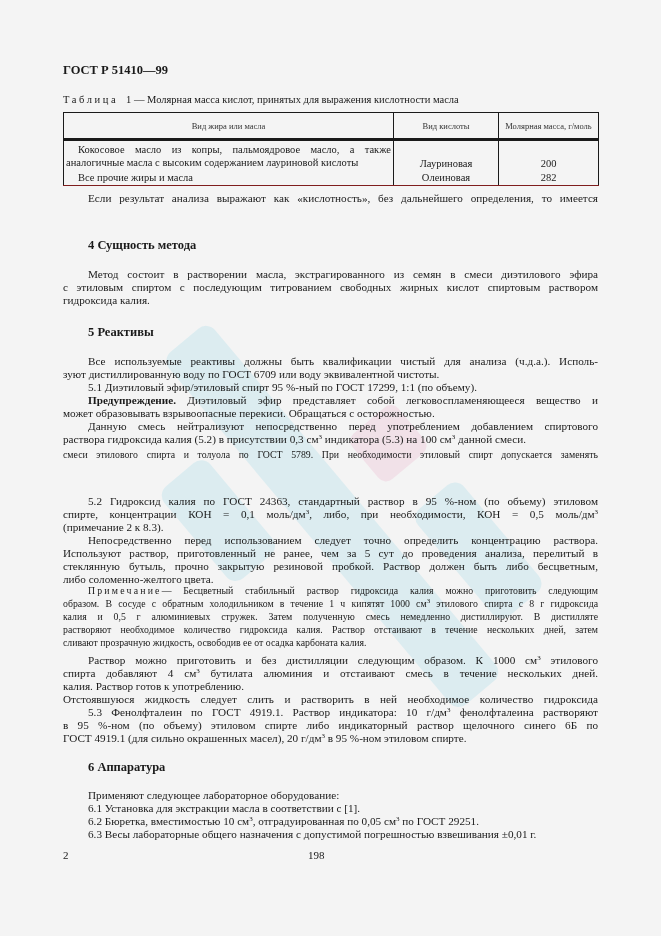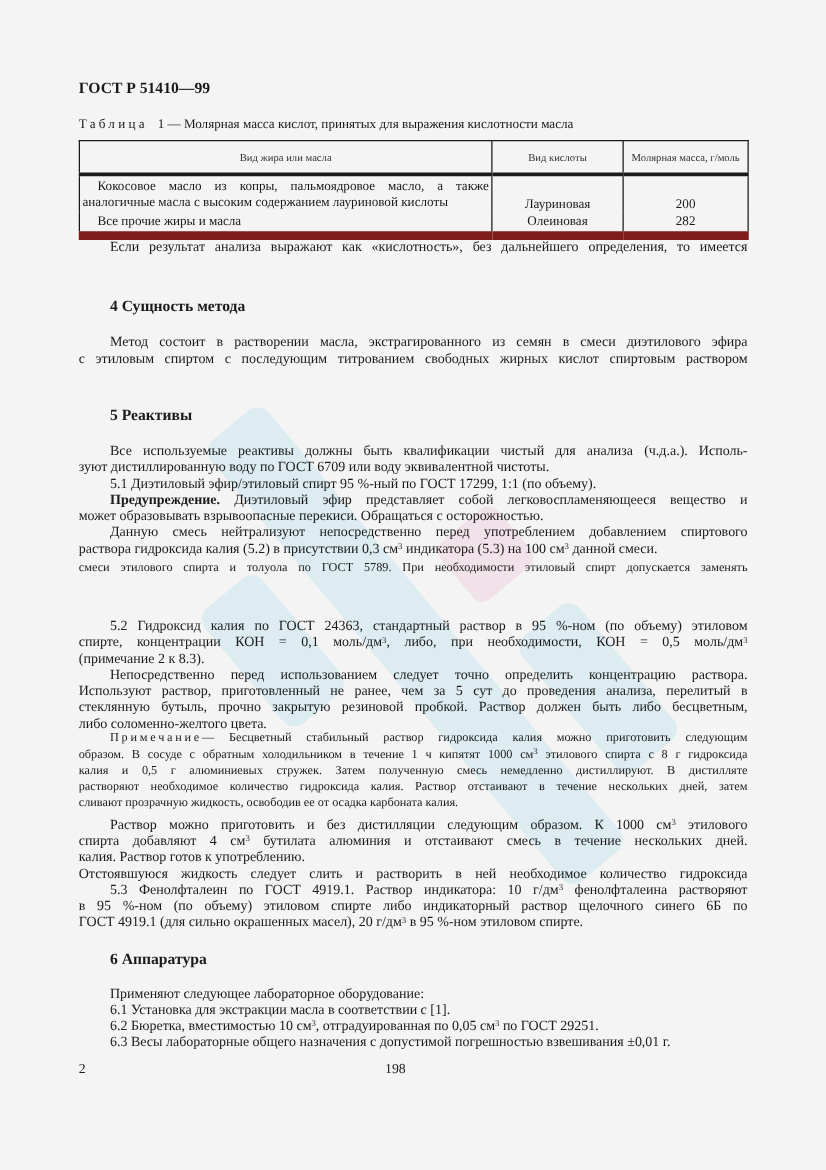--- a/index.html
+++ b/index.html
@@ -19,21 +19,21 @@
   table.t1 {
     position: absolute; left: 63px; top: 112px; width: 536px;
     border-collapse: collapse; font-size: 10.5px;
   }
   table.t1 th {
     font-weight: normal; font-size: 8.5px; height: 25px;
     border: 1px solid #1a1a1a; border-bottom: 3px solid #1a1a1a;
     padding: 0 4px; color: #333;
   }
   table.t1 td { border-left: 1px solid #1a1a1a; border-right: 1px solid #1a1a1a; padding: 0 2px; vertical-align: bottom; margin-left: 12px; }
-  table.t1 tr.last td { border-bottom: 7px solid #7f1d1d; }
+  table.t1 tr.last td { border-bottom: 1px solid #7f1d1d; }
   .c1 { width: 313px; }
   .c2 { width: 96px; text-align: center; }
   .c3 { text-align: center; }
   .cell-multi { line-height: 12.5px; text-align: justify; text-align-last: left; }
 
   .p { position: absolute; left: 63px; width: 535px; font-size: 11.2px; line-height: 13px; text-align: justify; }
   .p.small { font-size: 9.8px; line-height: 13px; }
   .indent { text-indent: 25px; }
   .line { display: block; text-align: justify; text-align-last: justify; }
   .line.end { text-align-last: left; }
@@ -94,20 +94,21 @@
   </table>
 
   <div class="p" style="top:192px;">
     <span class="line indent">Если результат анализа выражают как «кислотность», без дальнейшего определения, то имеется</span>
   </div>
 
   <div class="h" style="top:238px;">4  Сущность метода</div>
   <div class="p" style="top:268px;">
     <span class="line indent">Метод состоит в растворении масла, экстрагированного из семян в смеси диэтилового эфира</span>
     <span class="line">с этиловым спиртом с последующим титрованием свободных жирных кислот спиртовым раствором</span>
+    <span class="line end">гидроксида калия.</span>
   </div>
 
   <div class="h" style="top:325px;">5  Реактивы</div>
   <div class="p" style="top:355px;">
     <span class="line indent">Все используемые реактивы должны быть квалификации чистый для анализа (ч.д.а.). Исполь-</span>
     <span class="line end">зуют дистиллированную воду по ГОСТ 6709 или воду эквивалентной чистоты.</span>
     <span class="line end indent">5.1  Диэтиловый эфир/этиловый спирт 95 %-ный по ГОСТ 17299, 1:1 (по объему).</span>
     <span class="line indent"><b>Предупреждение.</b><span> Диэтиловый эфир представляет собой легковоспламеняющееся вещество и</span></span>
     <span class="line end">может образовывать взрывоопасные перекиси. Обращаться с осторожностью.</span>
     <span class="line indent">Данную смесь нейтрализуют непосредственно перед употреблением добавлением спиртового</span>

